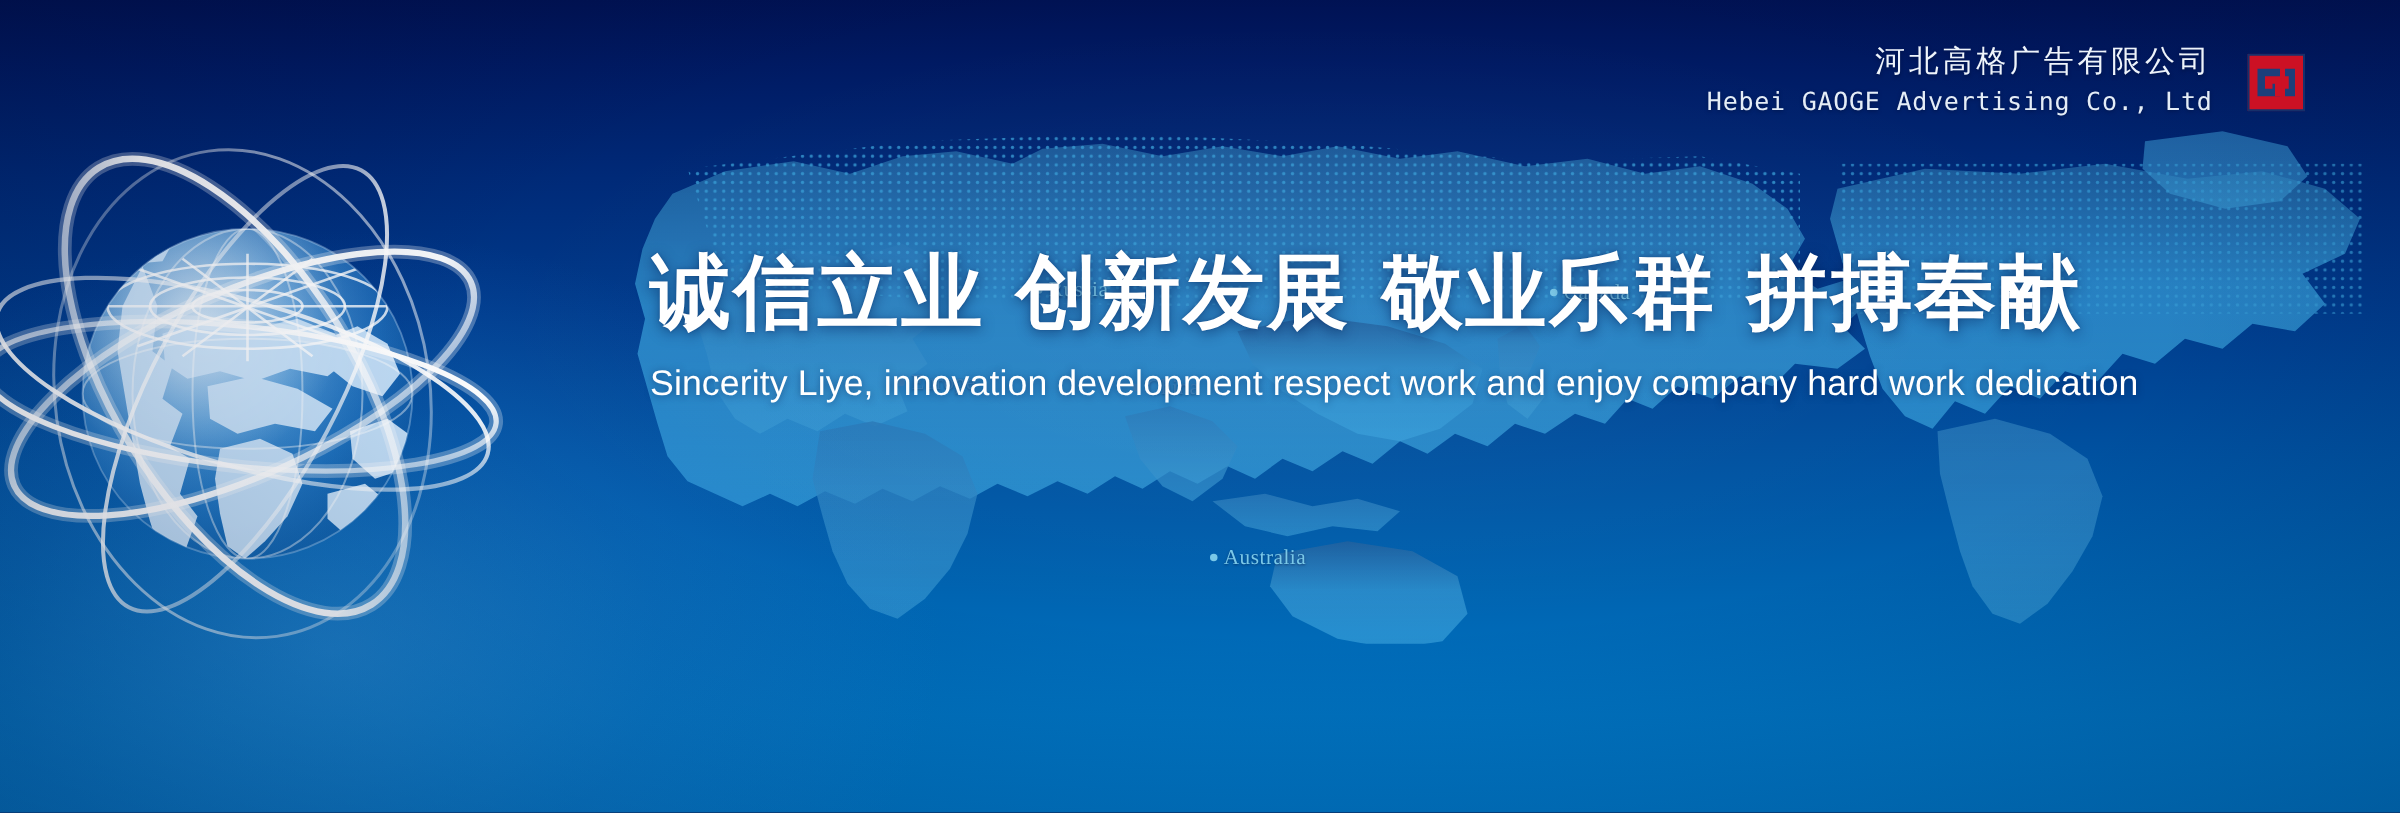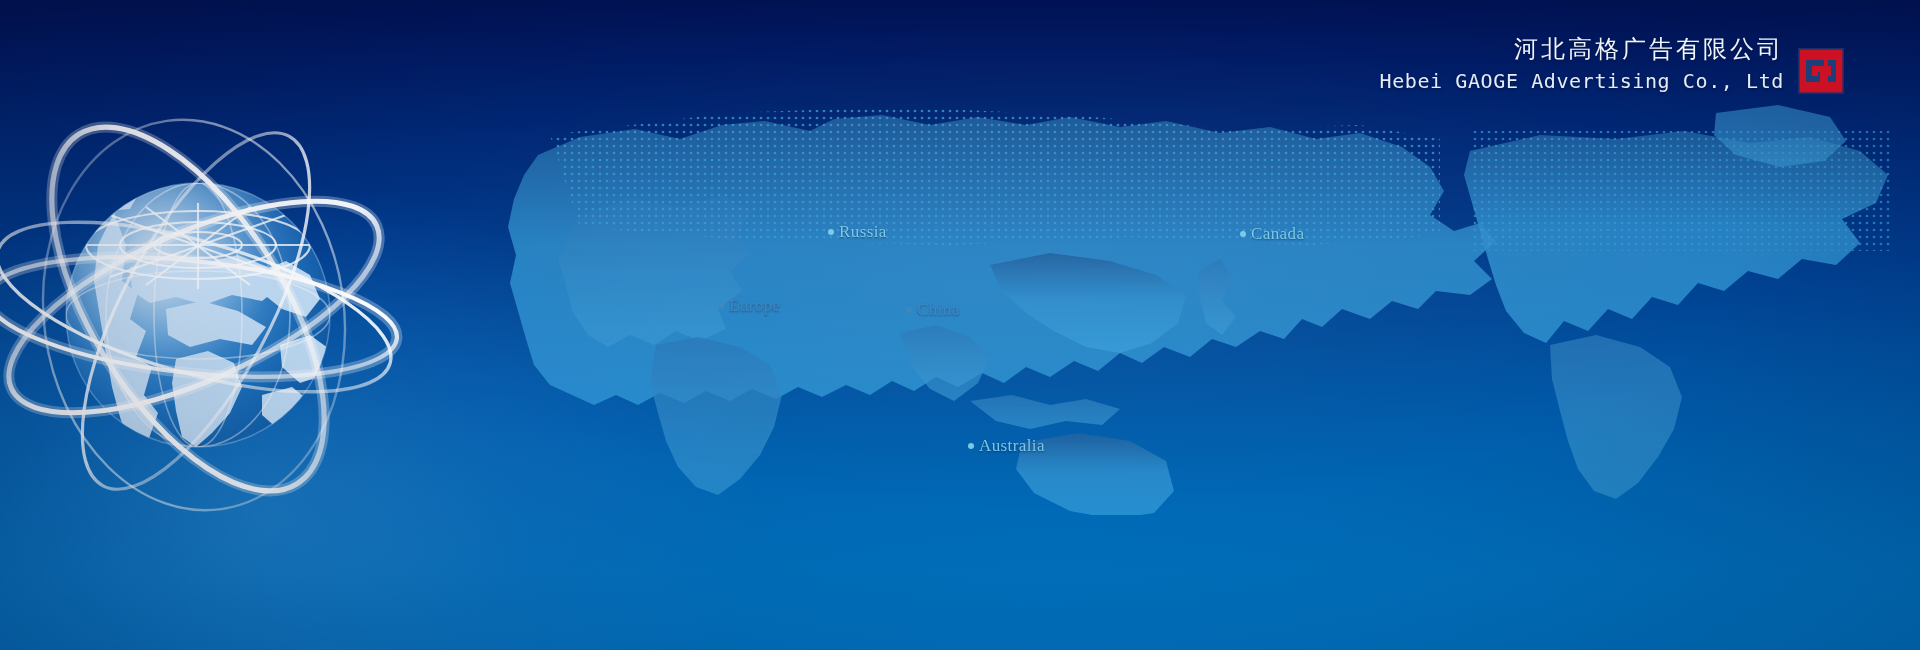--- a/index.html
+++ b/index.html
@@ -78,22 +78,22 @@
     left:-20px; top:95px;
     width:440px; height:440px;
   }
   .globe-wrap svg{width:100%;height:100%;display:block;overflow:visible;}
 
   
   .brand{
     position:absolute;
     right:76px; top:34px;
     display:flex;
-    align-items:flex-end;
-    gap:14px;
+    align-items:center;
+    gap:28px;
   }
   .brand-text{text-align:right;line-height:1.25;}
   .brand-cn{
     color:#eef4fb;
     font-size:24px;
     letter-spacing:3px;
     font-family:"DejaVu Sans","Liberation Sans",sans-serif;
     text-shadow:0 1px 3px rgba(0,15,55,.6);
     white-space:nowrap;
   }
@@ -347,15 +347,17 @@
                                 L20,24 L26,24 L26,34 L8,34 Z"></path>
 
         <path fill="#1c3f7a" d="M30,12 L38,12 L38,34 L30,34 L30,28 L33,28
                                 L33,18 L30,18 Z"></path>
         <rect x="22" y="20" width="5" height="14" fill="#cc1124"></rect>
       </svg>
     </div>
   </div>
 
   <div class="slogan">
+    <div class="slogan-cn">诚信立业 创新发展 敬业乐群 拼搏奉献</div>
+    <div class="slogan-en">Sincerity Liye, innovation development respect work and enjoy company hard work dedication</div>
   </div>
 
 </div>
 
 </body></html>

